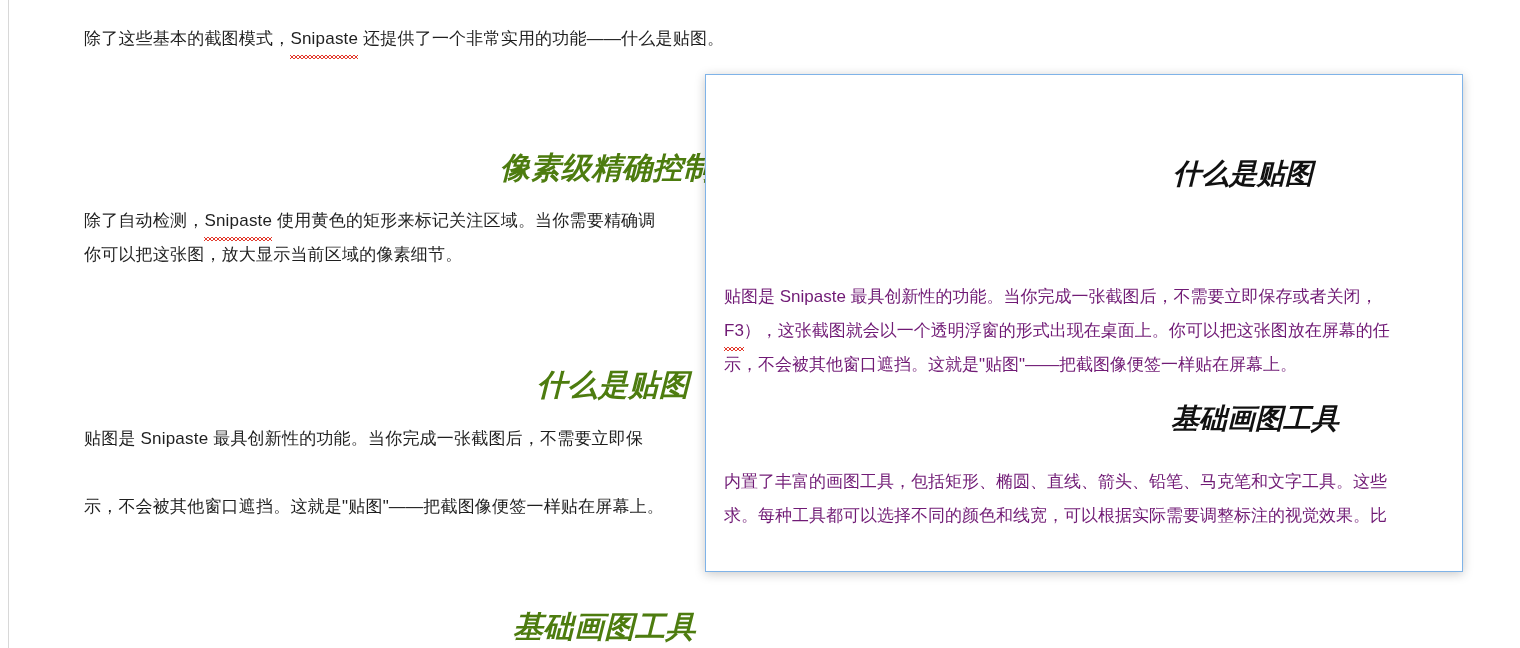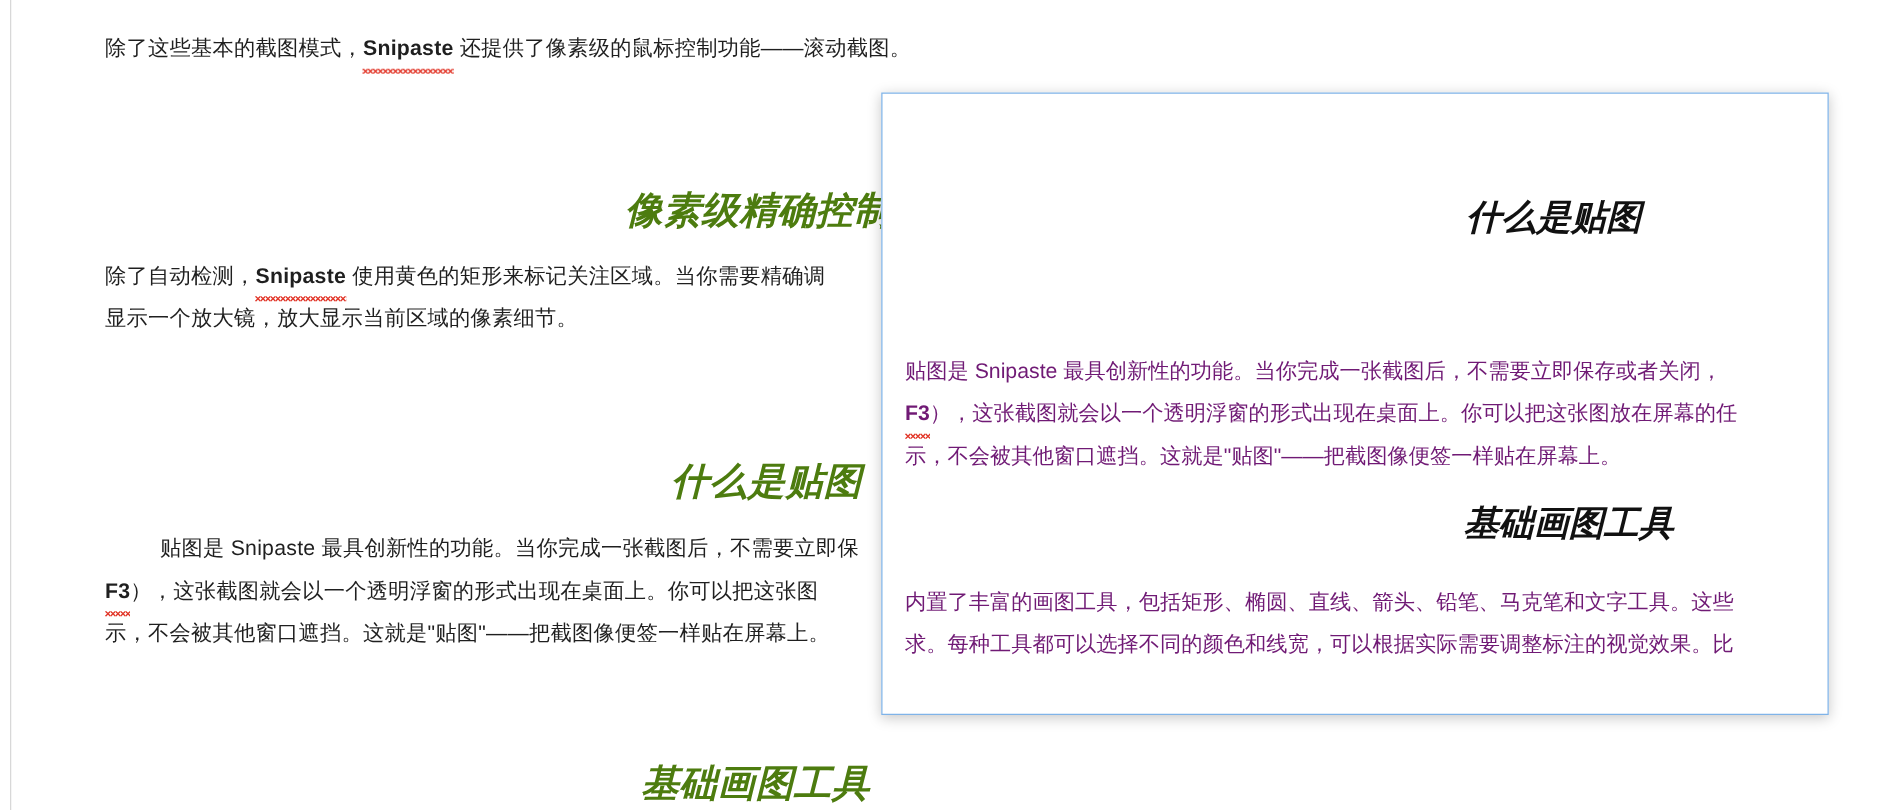--- a/index.html
+++ b/index.html
@@ -50,21 +50,20 @@
     font-weight: bold;
     font-size: 30px;
     color: #4d7c0f;
     letter-spacing: 0.5px;
   }
 
   
   .squiggle {
     position: relative;
     display: inline-block;
-    font-weight: bold;
   }
   .squiggle::after {
     content: "";
     position: absolute;
     left: 0;
     right: 0;
     bottom: -3px;
     height: 4px;
     background-image:
       linear-gradient(45deg, transparent 40%, #e23b2e 40%, #e23b2e 60%, transparent 60%),
@@ -112,36 +111,33 @@
   .nowrap { white-space: nowrap; }
 </style>
 </head>
 <body>
 
 <div class="page-rule"></div>
 
 <div class="doc">
 
   <div class="para nowrap" style="left:84px; top:22px;">
-    <span>除了这些基本的截图模式，</span><span class="squiggle">Snipaste</span><span> 还提供了像素级的鼠标控制功能——滚动截图。</span>
+    <span>除了这些基本的截图模式，</span><span class="squiggle">Snipaste</span><span> 还提供了一个非常实用的功能——什么是贴图。</span>
   </div>
 
   <div class="heading" style="left:500px; top:148px;">像素级精确控制</div>
 
   <div class="para nowrap" style="left:84px; top:204px;">
     <span>除了自动检测，</span><span class="squiggle">Snipaste</span><span> 使用黄色的矩形来标记关注区域。当你需要精确调</span>
   </div>
-  <div class="para nowrap" style="left:84px; top:238px;">显示一个放大镜，放大显示当前区域的像素细节。</div>
+  <div class="para nowrap" style="left:84px; top:238px;">你可以把这张图，放大显示当前区域的像素细节。</div>
 
   <div class="heading" style="left:537px; top:365px;">什么是贴图</div>
 
-  <div class="para nowrap" style="left:84px; top:422px;margin-left:44px;">贴图是 Snipaste 最具创新性的功能。当你完成一张截图后，不需要立即保</div>
-  <div class="para nowrap" style="left:84px; top:456px;">
-    <span class="squiggle">F3</span><span>），这张截图就会以一个透明浮窗的形式出现在桌面上。你可以把这张图</span>
-  </div>
+  <div class="para nowrap" style="left:84px; top:422px;">贴图是 Snipaste 最具创新性的功能。当你完成一张截图后，不需要立即保</div>
   <div class="para nowrap" style="left:84px; top:490px;">示，不会被其他窗口遮挡。这就是"贴图"——把截图像便签一样贴在屏幕上。</div>
 
   <div class="heading" style="left:513px; top:607px;">基础画图工具</div>
 
 </div>
 
 <div class="float-window">
   <div class="fw-inner">
 
     <div class="fw-heading" style="left:467px; top:80px;">什么是贴图</div>

